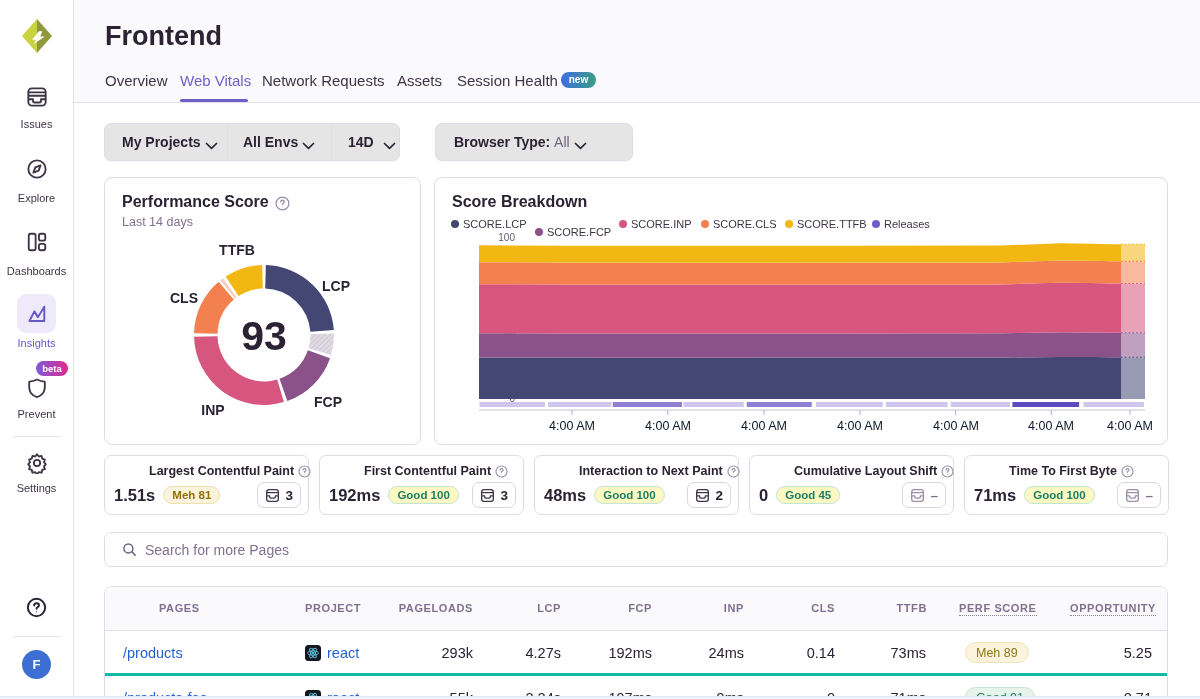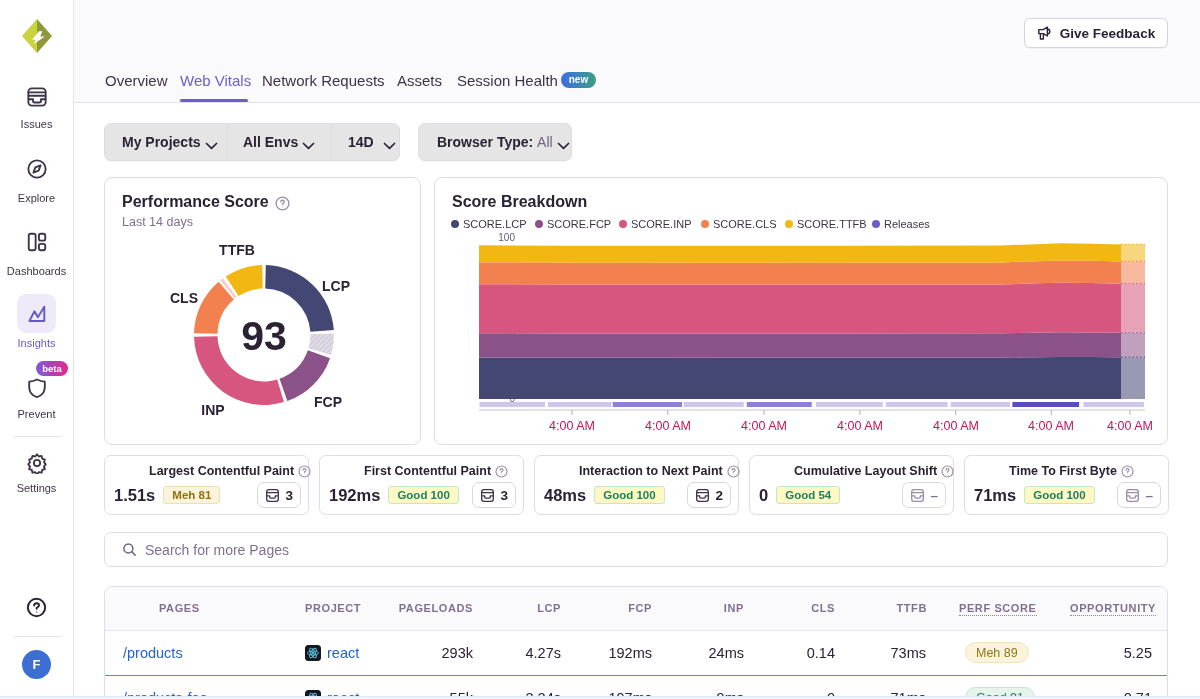--- a/index.html
+++ b/index.html
@@ -32,31 +32,31 @@
 .panel { position:absolute; top:177px; background:#fff; border:1px solid #E0DCE5; border-radius:8px; }
 .ptitle { position:absolute; left:17px; top:15px; font-size:16px; font-weight:bold; color:#2B2233;
   display:flex; align-items:center; gap:6px; }
 .psub { position:absolute; left:17px; top:37px; font-size:12.5px; color:#80708F; }
 .vital-lab { position:absolute; font-size:14px; font-weight:bold; color:#2B2233; width:60px;
   text-align:center; margin-left:-30px; }
 .leg { position:absolute; top:-4px; font-size:11px; color:#3E3446; display:flex;
   align-items:center; gap:4px; height:16px; white-space:nowrap; }
 .leg .dot { width:8px; height:8px; border-radius:50%; display:inline-block; }
 .yl { position:absolute; left:0px; width:33px; text-align:right; font-size:10px; color:#655A71;margin-left:46px; }
-.xl { position:absolute; top:241px; width:80px; text-align:center; font-size:12.5px; color:#be185d; }
+.xl { position:absolute; top:241px; width:80px; text-align:center; font-size:12.5px; color:#0f172a; }
 
 .card { position:absolute; top:455px; width:205px; height:60px; background:#fff;
   border:1px solid #E0DCE5; border-radius:7px; }
 .card-title { position:absolute; left:9px; top:8px; font-size:12.5px; font-weight:bold;
   color:#2B2233; white-space:nowrap; display:flex; align-items:center; gap:4px;padding-left:35px; }
 .card-title .qi { display:inline-flex; margin-top:1px; }
 .card-row { position:absolute; left:9px; top:26px; display:flex; align-items:center; gap:8px;
   width:187px; }
 .card-val { font-size:16.5px; font-weight:bold; color:#2B2233; }
-.badge { height:18px; border-radius:3px; font-size:11.5px; font-weight:bold; line-height:17px;
+.badge { height:18px; border-radius:9px; font-size:11.5px; font-weight:bold; line-height:17px;
   padding:0 8px; }
 .badge.meh { background:#FBF3DC; color:#946F0C; border:1px solid #EDDFAE; }
 .badge.good { background:#fef9c3; color:#1D7F64; border:1px solid #C3E5D1; }
 .iss-btn { margin-left:auto; height:26px; min-width:43px; border:1px solid #DBD5E0; border-radius:7px;
   display:flex; align-items:center; justify-content:center; gap:5px; padding:0 7px;
   font-size:13.5px; font-weight:bold; color:#2B2233; background:#fff; }
 
 #search { position:absolute; left:104px; top:532px; width:1064px; height:35px; background:#fff;
   border:1px solid #E0DCE5; border-radius:7px; display:flex; align-items:center; padding-left:17px;
   gap:8px; }
@@ -71,35 +71,28 @@
 .th.u { border-bottom:1px dotted #8F8398; padding-bottom:1px; }
 .tr { position:absolute; left:0; width:100%; height:46px; }
 .td { position:absolute; top:14px; font-size:14.5px; color:#2B2233; }
 .td.num { text-align:right; }
 .lnk { color:#2562D4; }
 .rbadge { position:absolute; top:11px; height:21px; border-radius:11px; font-size:12.5px;
   line-height:20px; padding:0 10px; }
 </style></head>
 <body>
 <div id="header">
+  <div class="h1">Frontend</div>
   <div class="tab" style="left:31px;">Overview</div>
   <div class="tab" style="left:106px; color:#6C5FC7;">Web Vitals</div>
   <div class="abs" style="left:106px; top:99px; width:68px; height:3px; background:#6C5FC7; border-radius:2px;"></div>
   <div class="tab" style="left:188px;">Network Requests</div>
   <div class="tab" style="left:323px;">Assets</div>
   <div class="tab" style="left:383px;">Session Health</div>
   <div class="newpill">new</div>
-  <div id="gfb">
-      <svg width="16" height="16" viewBox="0 0 16 16" fill="none" stroke="#2B2233" stroke-width="1.4" stroke-linejoin="round">
-        <path d="M1.8 4.6 H6.2 L10.4 2.2 V11 L6.2 8.6 H1.8 Z"></path>
-        <path d="M10.4 4 C11.9 4.3 12.8 5.3 12.8 6.6 C12.8 7.9 11.9 8.9 10.4 9.2" stroke-linecap="round"></path>
-        <path d="M3.4 8.6 V14 H6.4 V9"></path>
-      </svg>
-      <span>Give Feedback</span>
-    </div>
 </div>
 
 <div id="sidebar">
   <div class="side-item" style="top:19px;"><svg width="30" height="34" viewBox="0 0 30 34" style="margin-left:1px;">
         <polygon points="15,0 0,17 15,34" fill="#C9D33F"></polygon>
         <polygon points="15,0 30,17 15,34" fill="#8F993B"></polygon>
         <path d="M16.9 12.2 L10 20.7 h3.8 L11.9 25 L22.8 17.4 h-4.5 L20.3 12.2 Z" fill="#fff"></path>
       </svg></div>
   <div class="side-item" style="top:86px;"><svg width="22" height="22" viewBox="0 0 16 16" fill="none" stroke="#3E3446" stroke-width="1.35" stroke-linejoin="round" stroke-linecap="round">
         <rect x="1.7" y="1.7" width="12.6" height="12.6" rx="2.6"></rect>
@@ -153,21 +146,21 @@
   <div class="txt" style="left:138px;">All Envs</div>
     <div class="ch" style="left:197px;"><svg width="13" height="8" viewBox="0 0 13 8" fill="none">
         <path d="M1.5 1.5 6.5 6.3 11.5 1.5" stroke="#2B2233" stroke-width="1.7" stroke-linecap="round" stroke-linejoin="round"></path>
       </svg></div>
   <div class="sep" style="left:226px;"></div>
   <div class="txt" style="left:243px;">14D</div>
     <div class="ch" style="left:278px;"><svg width="13" height="8" viewBox="0 0 13 8" fill="none">
         <path d="M1.5 1.5 6.5 6.3 11.5 1.5" stroke="#2B2233" stroke-width="1.7" stroke-linecap="round" stroke-linejoin="round"></path>
       </svg></div>
 </div>
-<div class="pill" style="left:418px; width:154px;padding-left:44px;">
+<div class="pill" style="left:435px; width:198px;padding-left:44px;">
   <div class="txt" style="left:18px;">Browser Type: <span style="font-weight:normal; color:#71637E;">All</span></div>
   <div class="ch" style="left:138px;"><svg width="13" height="8" viewBox="0 0 13 8" fill="none">
         <path d="M1.5 1.5 6.5 6.3 11.5 1.5" stroke="#2B2233" stroke-width="1.7" stroke-linecap="round" stroke-linejoin="round"></path>
       </svg></div>
 </div>
 
 <div class="panel" style="left:104px; width:317px; height:268px;">
   <div class="ptitle">Performance Score <span style="display:inline-flex;margin-top:2px;">
         <svg width="15" height="15" viewBox="0 0 16 16" fill="none" stroke="#9A8FA5" stroke-width="1.4">
           <circle cx="8" cy="8" r="6.8"></circle>
@@ -197,21 +190,21 @@
   <div class="vital-lab" style="left:79px; top:112px;">CLS</div>
   <div class="vital-lab" style="left:223px; top:216px;">FCP</div>
   <div class="vital-lab" style="left:108px; top:224px;">INP</div>
 </div>
 
 <div class="panel" style="left:434px; width:734px; height:268px;">
   <div class="ptitle">Score Breakdown</div>
   <div class="abs" style="left:0; top:221px; width:0; height:0;"></div>
   <div style="position:absolute; left:0; top:42px; width:734px; height:20px;">
       <div class="leg" style="left:16px;"><span class="dot" style="background:#444674;"></span>SCORE.LCP</div>
-<div class="leg" style="left:100px;"><span class="dot" style="background:#8A5289;"></span>SCORE.FCP</div>
+<div class="leg" style="left:100px;margin-top:8px;"><span class="dot" style="background:#8A5289;"></span>SCORE.FCP</div>
 <div class="leg" style="left:184px;"><span class="dot" style="background:#D6567F;"></span>SCORE.INP</div>
 <div class="leg" style="left:266px;"><span class="dot" style="background:#F38150;"></span>SCORE.CLS</div>
 <div class="leg" style="left:350px;"><span class="dot" style="background:#F2B712;"></span>SCORE.TTFB</div>
 <div class="leg" style="left:437px;"><span class="dot" style="background:#6C5FC7;"></span>Releases</div>
     </div>
   <div style="position:absolute; left:1px; top:0; width:33px;">
       <div class="yl" style="top:53.8px;">100</div>
 <div class="yl" style="top:86.1px;">80</div>
 <div class="yl" style="top:118.4px;">60</div>
 <div class="yl" style="top:150.7px;">40</div>
@@ -329,21 +322,21 @@
 <div class="card" style="left:749px;">
   <div class="card-title">Cumulative Layout Shift <span class="qi">
         <svg width="13" height="13" viewBox="0 0 16 16" fill="none" stroke="#9A8FA5" stroke-width="1.4">
           <circle cx="8" cy="8" r="6.8"></circle>
           <path d="M6.1 6.3c.1-1 .9-1.8 1.9-1.8 1.1 0 1.9.8 1.9 1.7 0 1.3-1.3 1.5-1.9 2.2v.6" stroke-linecap="round"></path>
           <circle cx="8" cy="11.5" r="0.5" fill="#9A8FA5" stroke="none"></circle>
         </svg>
       </span></div>
   <div class="card-row">
     <span class="card-val">0</span>
-    <span class="badge good">Good 54</span>
+    <span class="badge good">Good 45</span>
     <span class="iss-btn" style="color:#80708F;">
         <svg width="15" height="15" viewBox="0 0 16 16" fill="none" stroke="#9A8FA5" stroke-width="1.4" stroke-linejoin="round" stroke-linecap="round">
           <rect x="1.8" y="1.8" width="12.4" height="12.4" rx="2.4"></rect>
           <line x1="2" y1="5" x2="14" y2="5"></line>
           <path d="M2 8.4h3v1.1c0 .7.5 1.2 1.2 1.2h3.6c.7 0 1.2-.5 1.2-1.2V8.4H14"></path>
         </svg>
         <span class="iss-n">–</span>
       </span>
   </div>
 </div>
@@ -384,21 +377,21 @@
     <div class="th" style="left:200px;">PROJECT</div>
     <div class="th" style="left:288px; width:80px; text-align:right;">PAGELOADS</div>
     <div class="th" style="left:416px; width:40px; text-align:right;">LCP</div>
     <div class="th" style="left:507px; width:40px; text-align:right;">FCP</div>
     <div class="th" style="left:599px; width:40px; text-align:right;">INP</div>
     <div class="th" style="left:690px; width:40px; text-align:right;">CLS</div>
     <div class="th" style="left:777px; width:45px; text-align:right;">TTFB</div>
     <div class="th u" style="left:854px;">PERF SCORE</div>
     <div class="th u" style="left:965px;">OPPORTUNITY</div>
   </div>
-  <div class="tr" style="top:44px; height:45px; border-bottom:1px solid #14b8a6;">
+  <div class="tr" style="top:44px; height:45px; border-bottom:3px solid #14b8a6;">
     <div class="td" style="left:18px;"><span class="lnk">/products</span></div>
     <div class="td" style="left:200px; display:flex; gap:6px; align-items:center;">
         <svg width="16" height="16" viewBox="0 0 16 16">
           <rect width="16" height="16" rx="3.5" fill="#16161E"></rect>
           <g stroke="#58C4DC" stroke-width="0.9" fill="none">
             <ellipse cx="8" cy="8" rx="5.4" ry="2.1"></ellipse>
             <ellipse cx="8" cy="8" rx="5.4" ry="2.1" transform="rotate(60 8 8)"></ellipse>
             <ellipse cx="8" cy="8" rx="5.4" ry="2.1" transform="rotate(120 8 8)"></ellipse>
           </g>
           <circle cx="8" cy="8" r="1.15" fill="#58C4DC"></circle>

